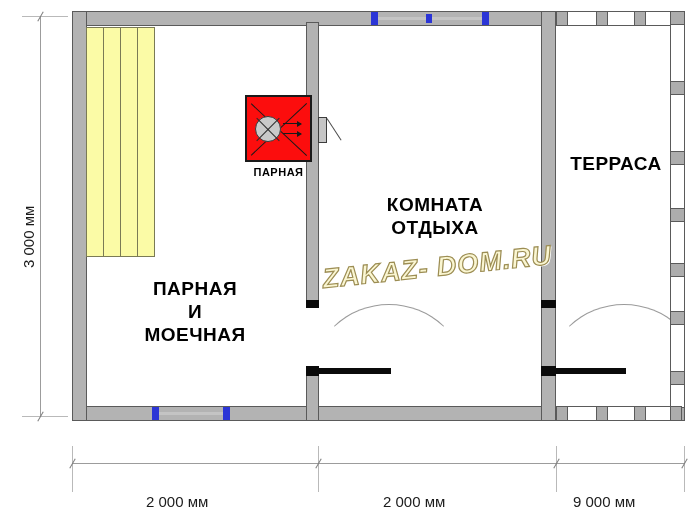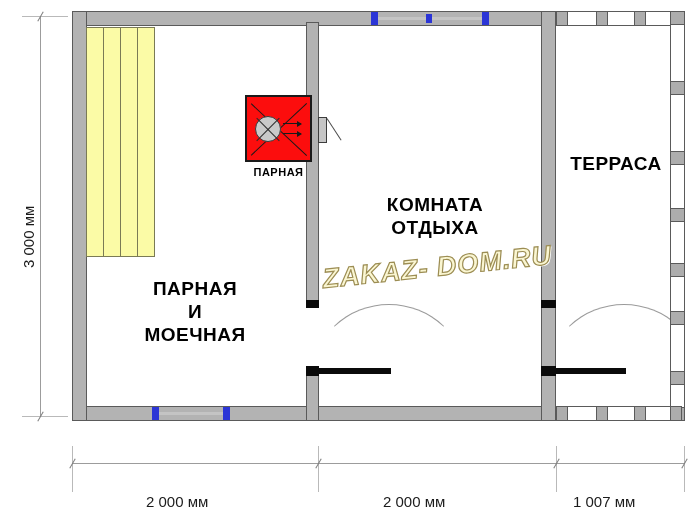--- a/index.html
+++ b/index.html
@@ -343,15 +343,15 @@
   <div class="dim-ext" style="left:556px; top:446px; width:1px; height:46px;"></div>
   <div class="dim-ext" style="left:684px; top:446px; width:1px; height:46px;"></div>
   <div class="dim-line" style="left:72px; top:463px; width:613px; height:1px;"></div>
   <div class="dim-tick" style="left:67px;  top:463px;"></div>
   <div class="dim-tick" style="left:313px; top:463px;"></div>
   <div class="dim-tick" style="left:551px; top:463px;"></div>
   <div class="dim-tick" style="left:679px; top:463px;"></div>
 
   <div class="dim-text" style="left:146px; top:493px;">2 000 мм</div>
   <div class="dim-text" style="left:383px; top:493px;">2 000 мм</div>
-  <div class="dim-text" style="left:573px; top:493px;">1 007 мм</div>
+  <div class="dim-text" style="left:573px; top:493px;">9 000 мм</div>
 
 </div>
 
 </body></html>

